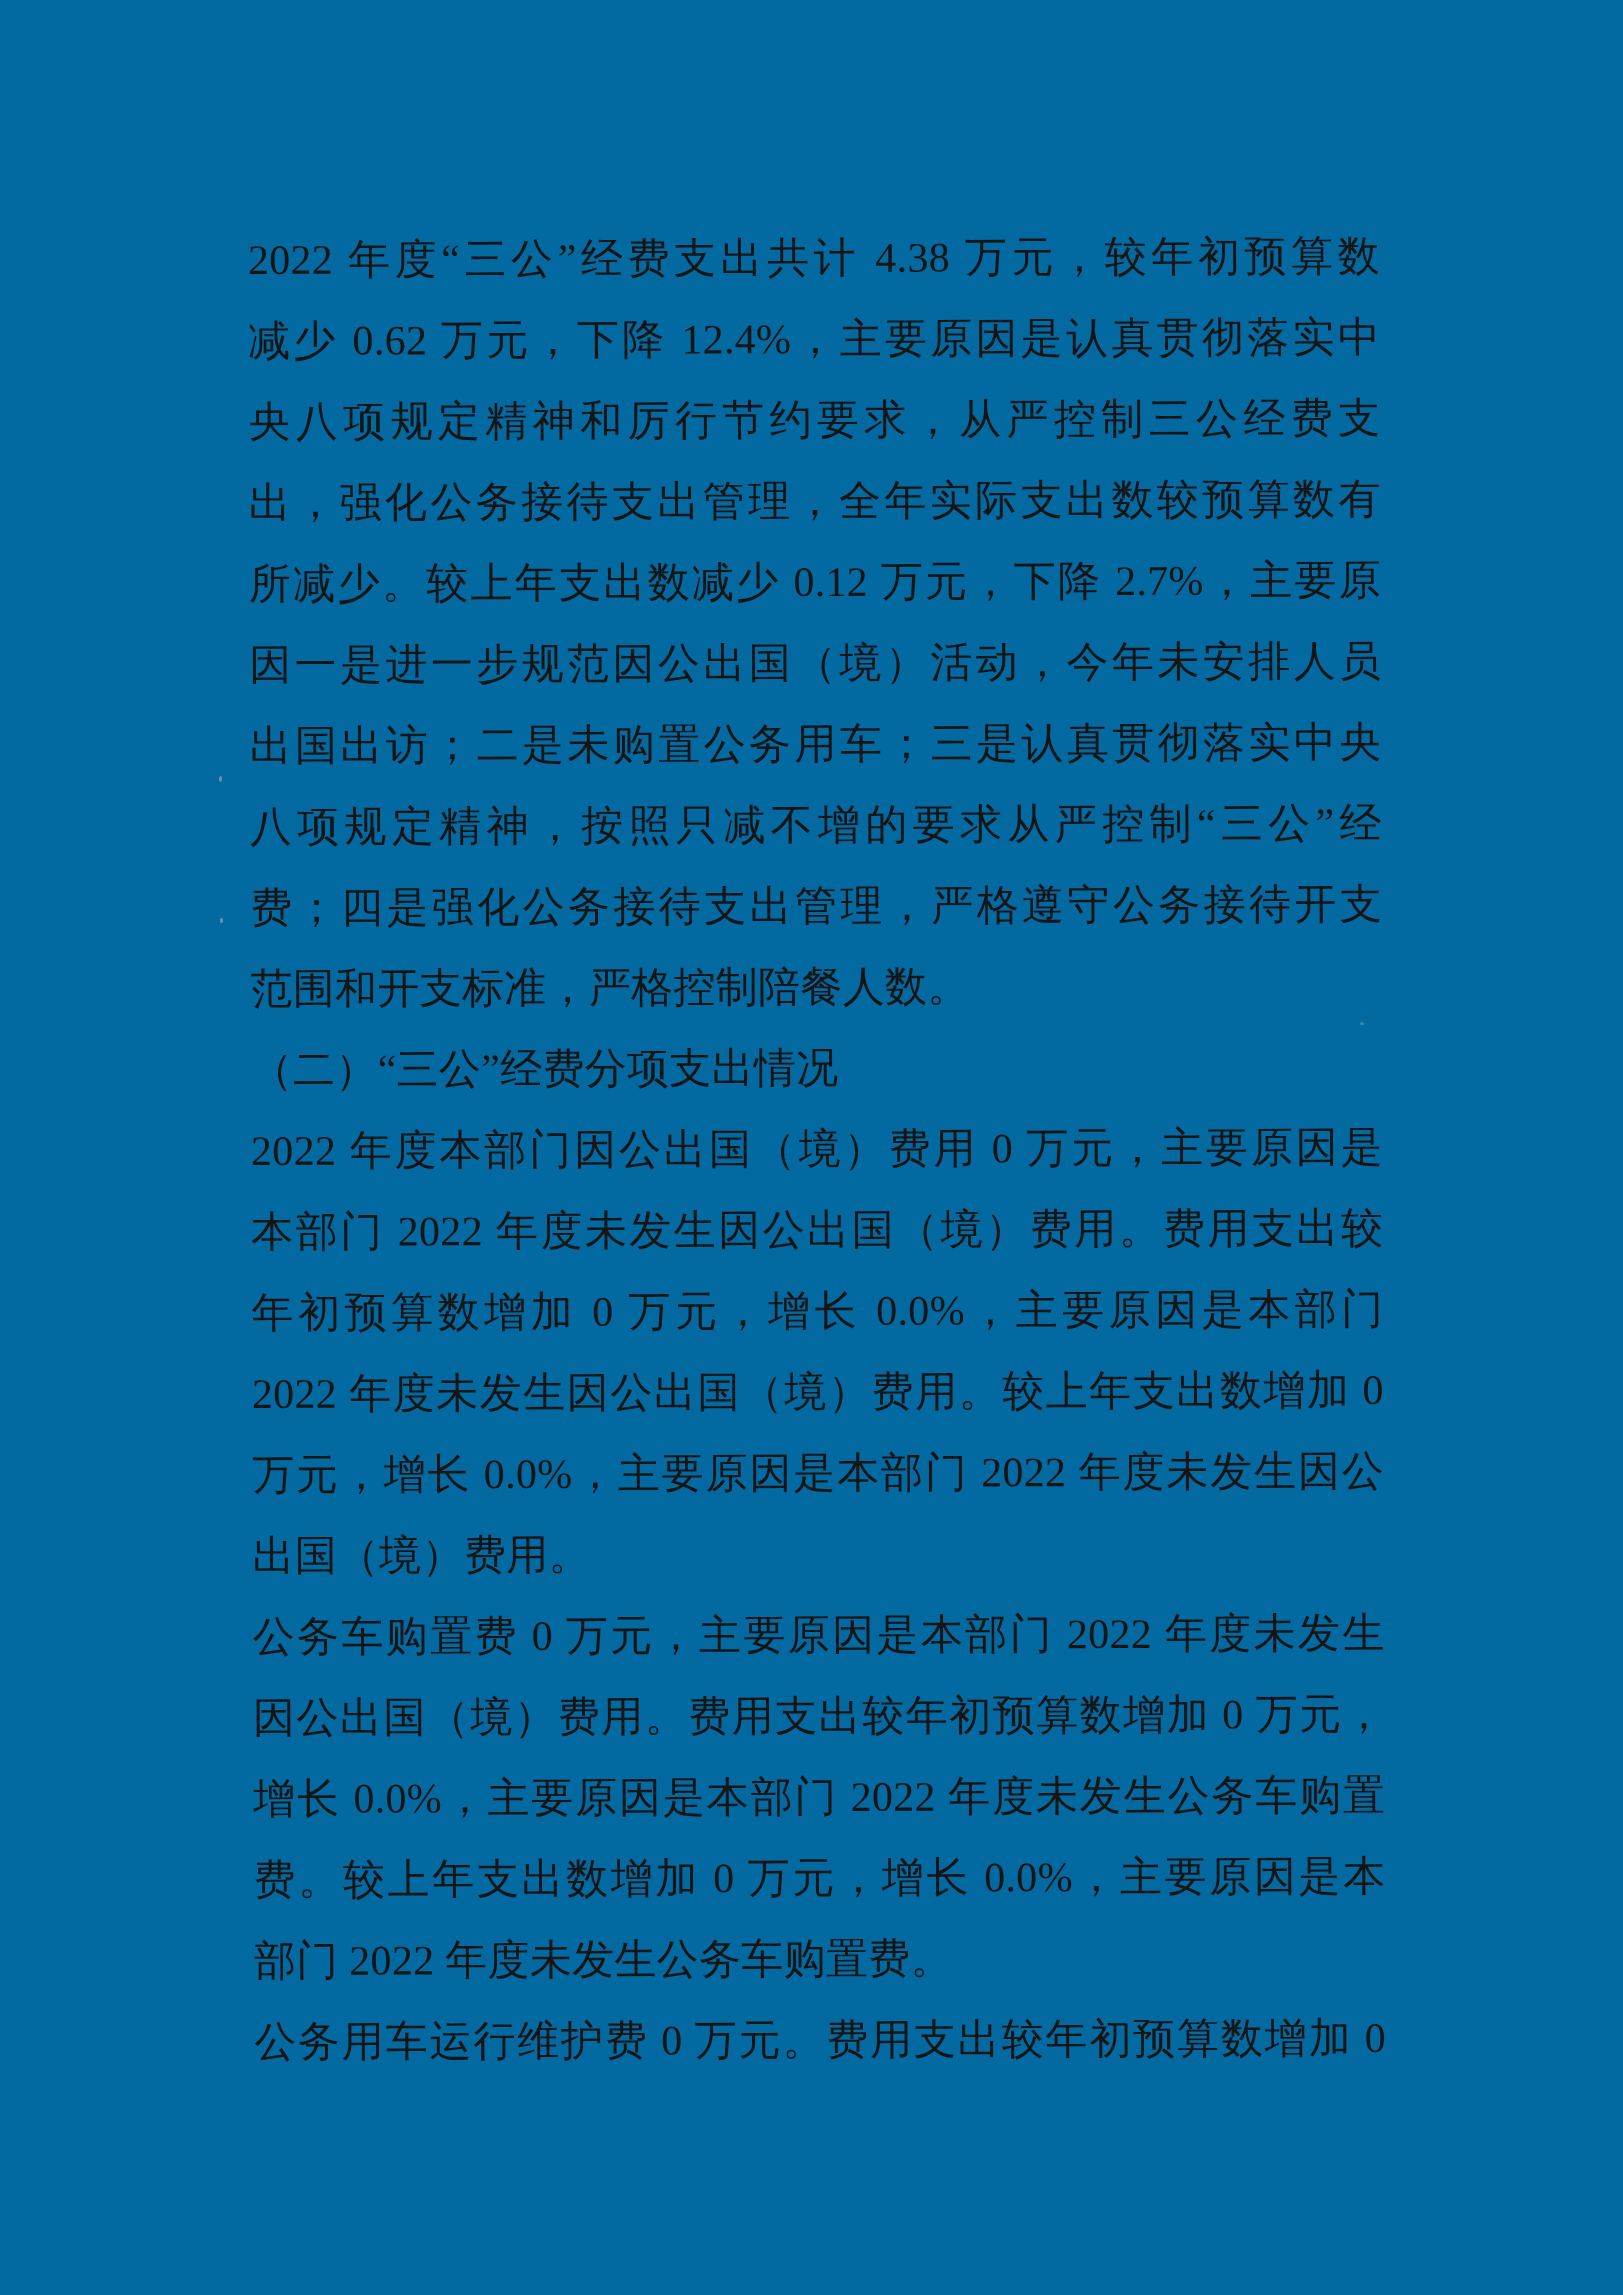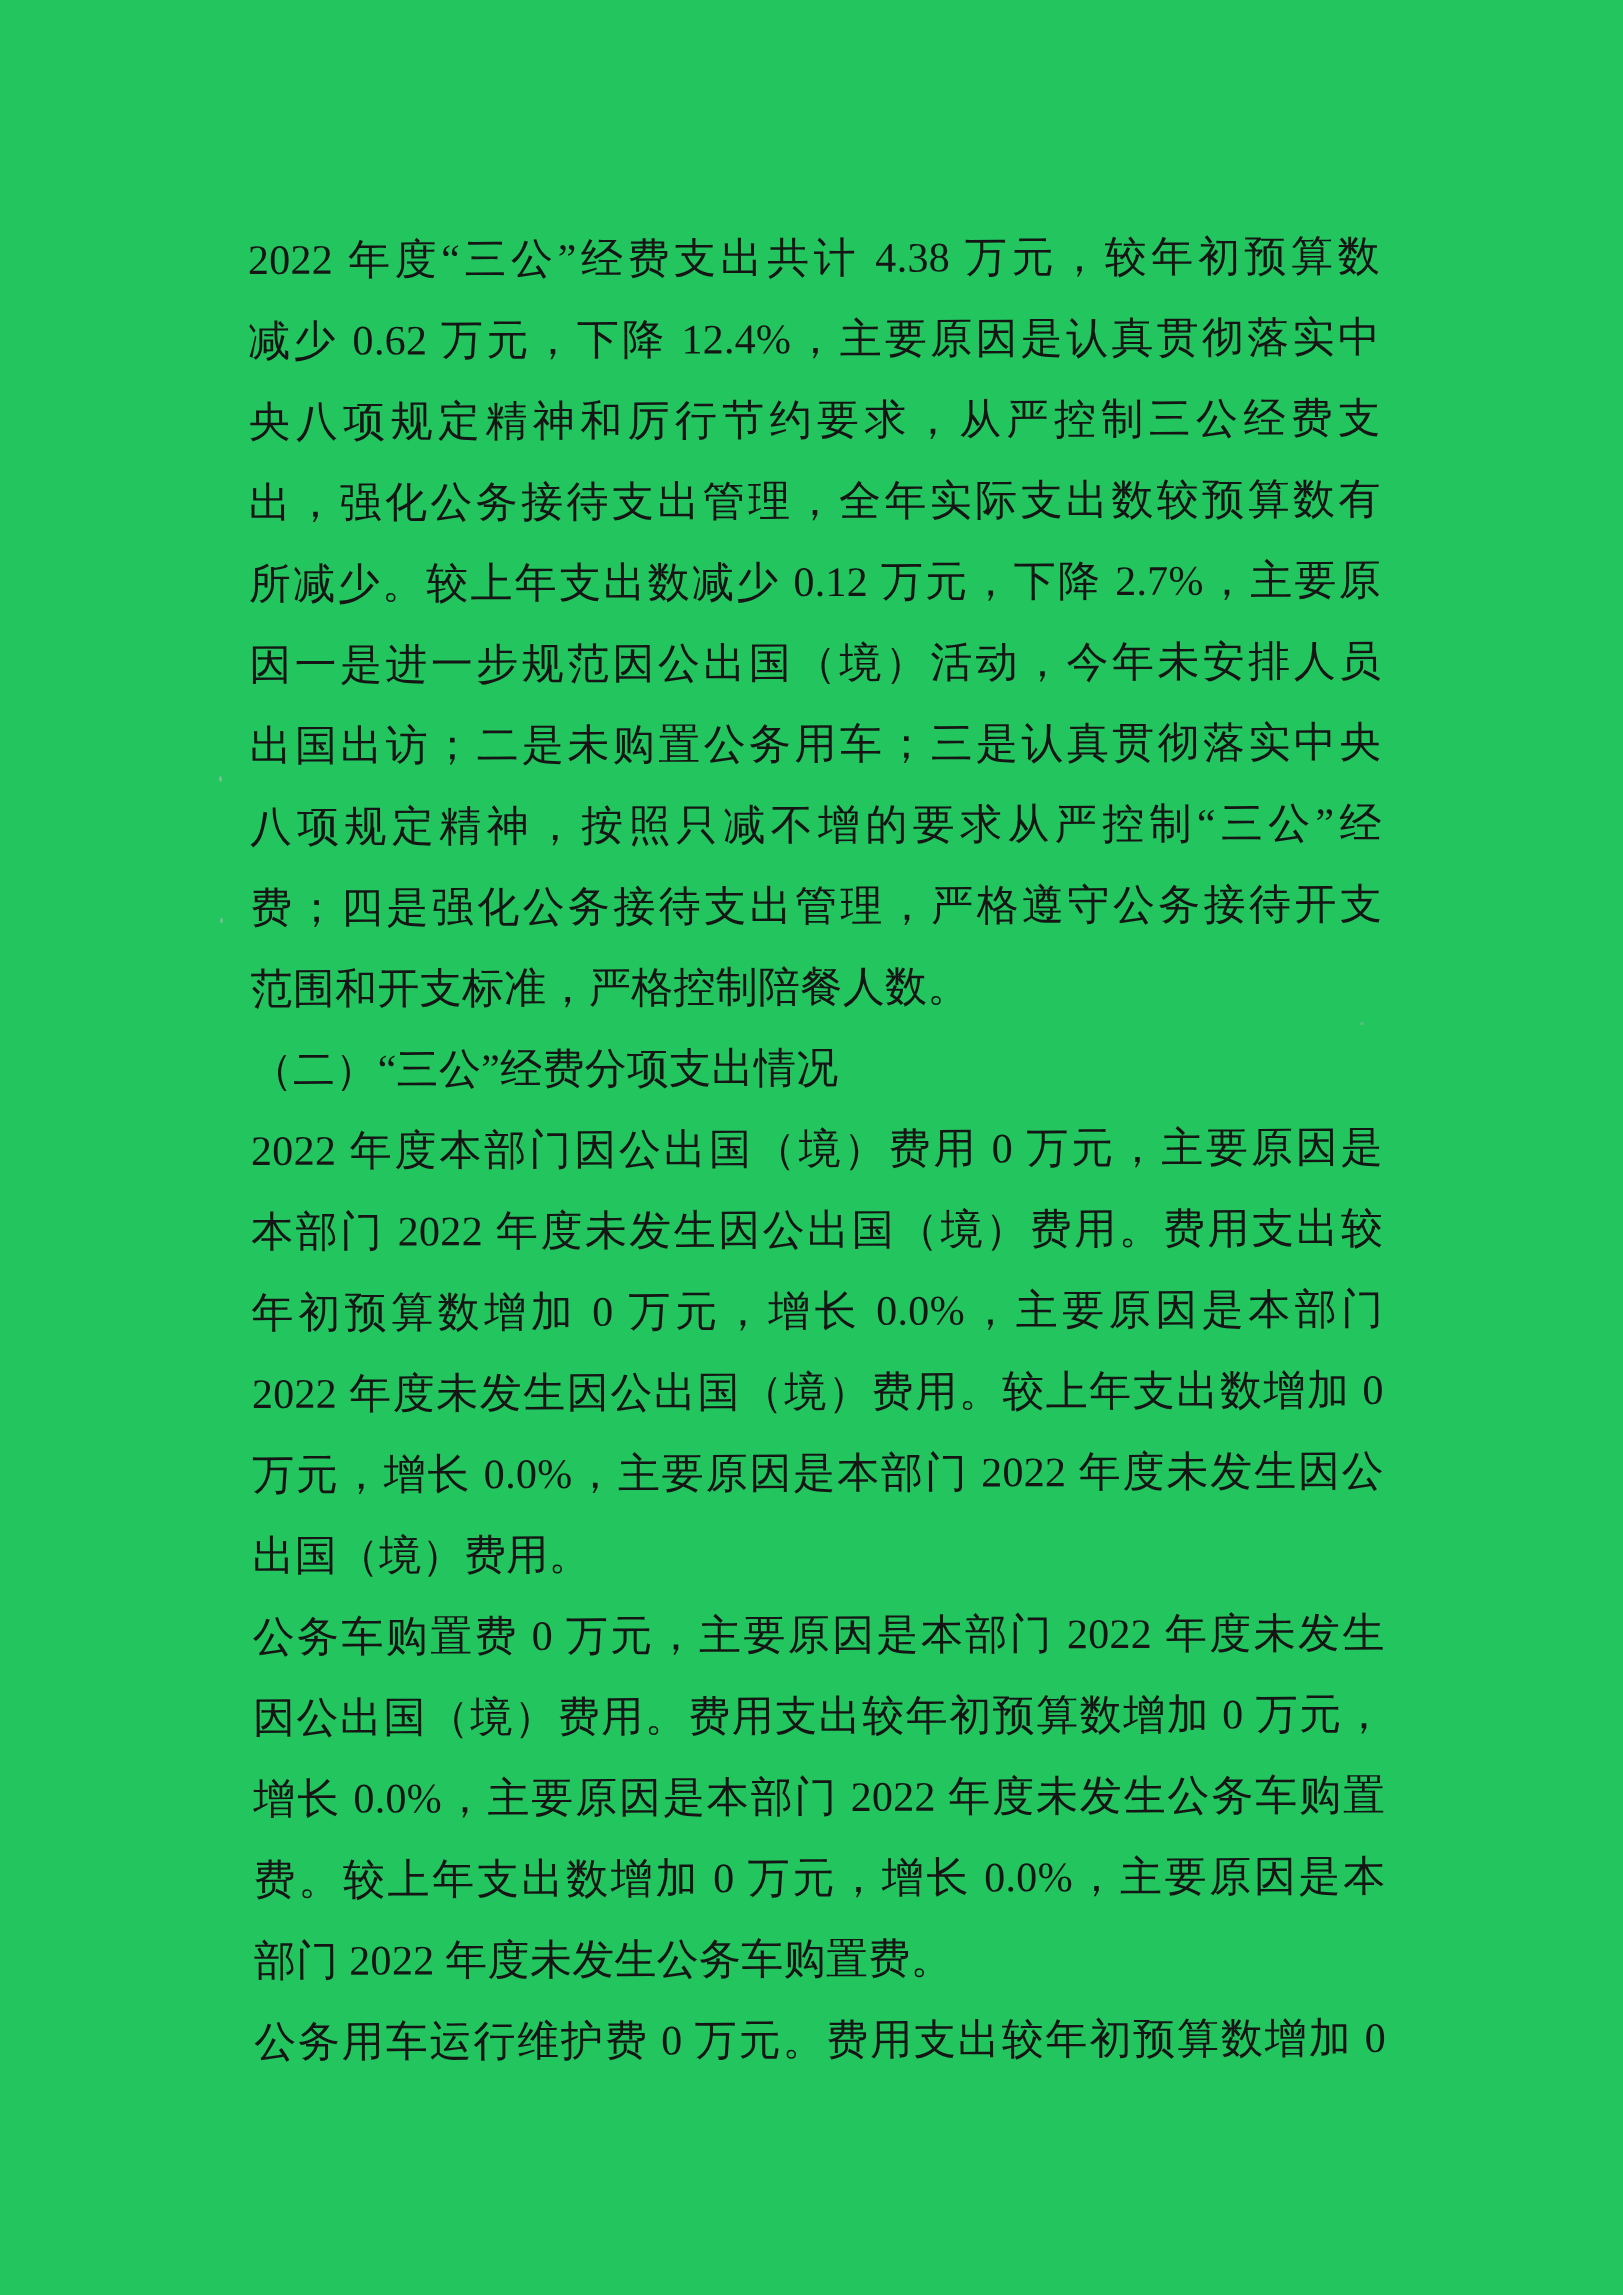--- a/index.html
+++ b/index.html
@@ -4,21 +4,21 @@
 <style>
   html, body {
     margin: 0;
     padding: 0;
     background: #ffffff;
   }
   .page {
     position: relative;
     width: 1623px;
     height: 2295px;
-    background: #22c55e;
+    background: #0369a1;
     overflow: hidden;
     font-family: "Liberation Serif", "DejaVu Serif", serif;
   }
   .textblock {
     position: absolute;
     left: 251px;
     top: 218px;
     width: 1132px;
     transform: rotate(-0.2deg);
     transform-origin: 50% 50%;

